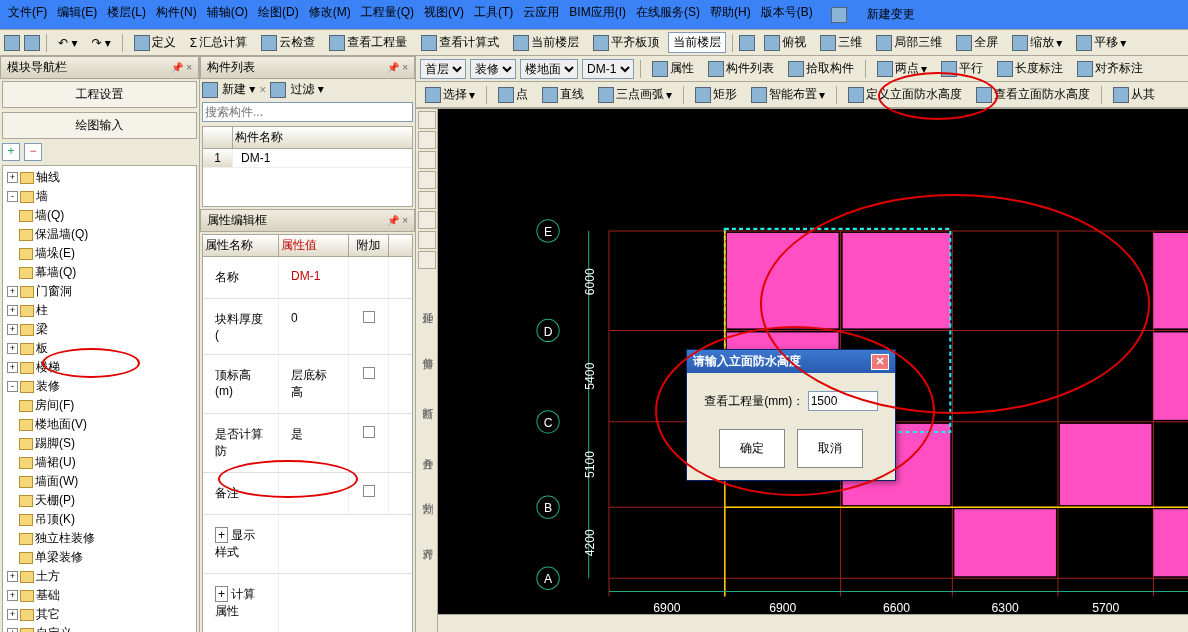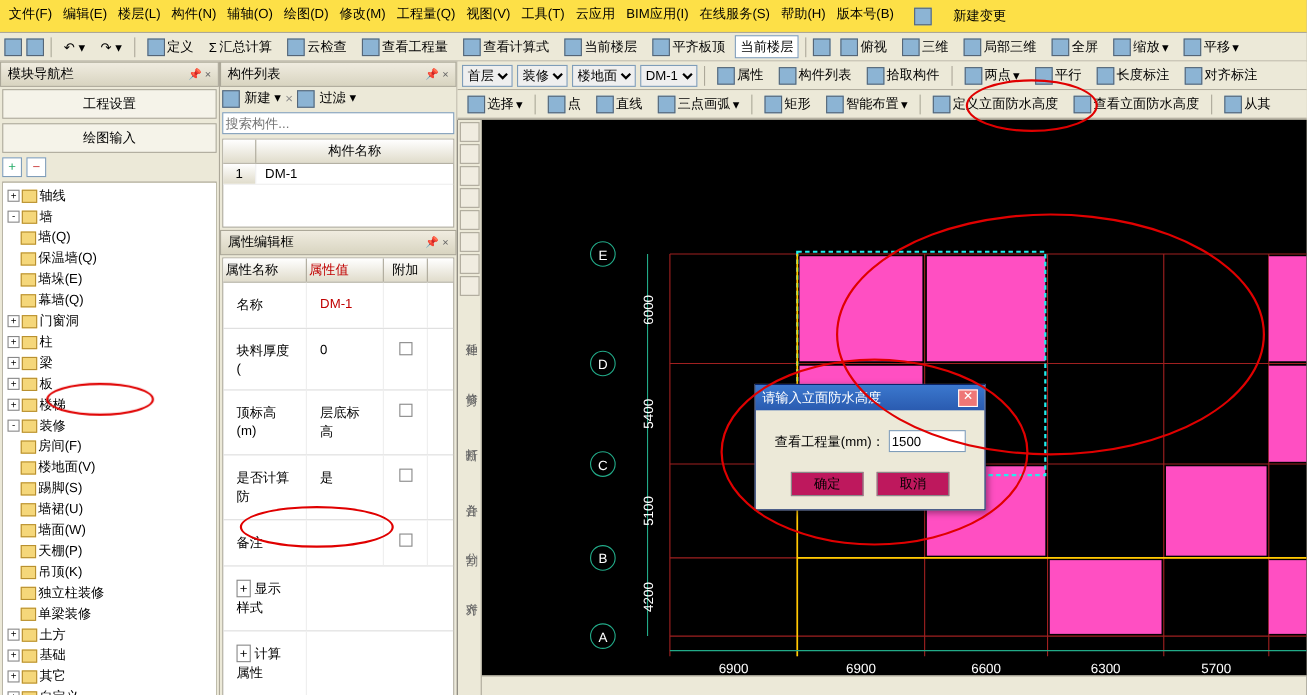--- a/index.html
+++ b/index.html
@@ -1,17 +1,17 @@
 <!DOCTYPE html>
 <html><head>
 <meta charset="utf-8">
 <style>
 *{box-sizing:border-box;margin:0;padding:0;font-family:"Microsoft YaHei",SimSun,sans-serif;font-size:12px}
 body{background:#ece9d8;width:1188px;height:632px;overflow:hidden;position:relative}
-.menubar{background:#fde047;border-bottom:1px solid #aca899;padding:2px 4px;display:flex;gap:2px}
+.menubar{background:#3b82f6;border-bottom:1px solid #aca899;padding:2px 4px;display:flex;gap:2px}
 .menubar span{padding:2px 4px;cursor:default}
 .menubar .new-change{margin-left:8px;color:#000;display:flex;align-items:center;gap:16px}
 .toolbar{background:#ece9d8;border-bottom:1px solid #aca899;padding:2px 4px;display:flex;gap:4px;align-items:center;flex-wrap:nowrap;overflow:hidden}
 .toolbar .btn{padding:1px 4px;border:1px solid transparent;white-space:nowrap;display:flex;align-items:center;gap:2px}
 .toolbar .sep{width:1px;height:18px;background:#aca899;margin:0 2px}
 .tb-icon{width:16px;height:16px;display:inline-block;background:#8cb4d4;border:1px solid #567;vertical-align:middle}
 select{font-size:12px;border:1px solid #7f9db9;height:20px}
 .main{display:flex;height:580px}
 .left-panel{width:200px;border-right:1px solid #aca899;display:flex;flex-direction:column;background:#ece9d8}
 .panel-title{background:linear-gradient(#f0ece0,#d8d4c0);border:1px solid #aca899;padding:2px 6px;display:flex;justify-content:space-between;align-items:center}
@@ -23,45 +23,45 @@
 .tree-item .exp{width:11px;height:11px;border:1px solid #888;display:inline-block;text-align:center;line-height:9px;font-size:9px;background:#fff}
 .tree-item .ico{width:14px;height:12px;display:inline-block;background:#f5d77a;border:1px solid #b89030}
 .tree .lvl1{padding-left:14px}
 .mid-panel{width:216px;border-right:1px solid #aca899;display:flex;flex-direction:column;background:#ece9d8}
 .mid-tools{padding:2px;display:flex;gap:4px;align-items:center}
 .search-row{padding:2px;display:flex}
 .search-row input{flex:1;border:1px solid #7f9db9;padding:2px;color:#888}
 .grid{flex:1;background:#fff;border:1px solid #aca899;margin:2px}
 .grid-head{background:linear-gradient(#fff,#e0dccb);display:flex;border-bottom:1px solid #aca899}
 .grid-head .c1{width:30px;text-align:center;border-right:1px solid #aca899;padding:2px}
-.grid-head .c2{flex:1;text-align:center;padding:2px}
+.grid-head .c2{flex:1;padding:2px}
 .grid-row{display:flex;border-bottom:1px solid #eee}
 .grid-row .c1{width:30px;text-align:center;border-right:1px solid #eee;padding:2px;background:linear-gradient(#fff,#e0dccb)}
 .grid-row .c2{flex:1;padding:2px 8px}
 .prop-grid{background:#fff;border:1px solid #aca899;margin:2px}
 .prop-head{display:flex;background:linear-gradient(#fff,#e0dccb);border-bottom:1px solid #aca899}
 .prop-head div{padding:2px;border-right:1px solid #aca899}
 .prop-row{display:flex;border-bottom:1px solid #ddd}
 .prop-row div{padding:12px;border-right:1px solid #eee}
 .pc1{width:76px}.pc2{width:70px}.pc3{width:40px;text-align:center}
 .pc2.red{color:#c00000}
 .pc3 .cb{width:12px;height:12px;border:1px solid #888;display:inline-block;background:#fff}
 .canvas-wrap{flex:1;position:relative;background:#ece9d8;display:flex;flex-direction:column}
 .canvas-bars{border-bottom:1px solid #aca899}
 .canvas{flex:1;background:#000;position:relative;overflow:hidden}
 .canvas svg{position:absolute;inset:0}
 .side-icons{position:absolute;left:0;top:0;bottom:0;width:22px;background:#ece9d8;border-right:1px solid #aca899;display:flex;flex-direction:column;gap:2px;padding:2px;z-index:3}
 .side-icons .si{width:18px;height:18px;border:1px solid #aca899;background:#f0ece0}
 .dialog{position:absolute;width:210px;background:#ece9d8;border:1px solid #0a246a;box-shadow:2px 2px 6px rgba(0,0,0,.4);z-index:10}
-.dialog-tb{background:linear-gradient(#3b78ce,#2a5bb0);color:#fff;padding:3px 6px;display:flex;justify-content:space-between;align-items:center;font-weight:normal}
+.dialog-tb{background:linear-gradient(#3b78ce,#2a5bb0);color:#fff;padding:3px 6px;display:flex;justify-content:space-between;align-items:center;font-weight:bold}
 .dialog-close{width:18px;height:16px;background:#e77;border:1px solid #fff;color:#fff;text-align:center;line-height:12px;font-size:11px}
 .dialog-body{padding:18px 10px 10px;text-align:center}
 .dialog-input{border:1px solid #7f9db9;padding:2px;width:70px;text-align:left}
 .dialog-btns{display:flex;justify-content:center;gap:12px;padding:8px 0 12px}
-.dialog-btns button{width:66px;height:22px;border:1px solid #888;background:#be185d}
+.dialog-btns button{width:66px;height:39px;border:1px solid #888;background:#ffffff}
 .red-ellipse{position:absolute;border:2px solid #e00000;border-radius:50%;pointer-events:none;z-index:20}
 .pin{font-size:10px;color:#666}
 .status{position:absolute;left:424px;bottom:0;right:0;height:18px;background:#ece9d8;border-top:1px solid #aca899}
 .vtext{position:absolute;color:#666;font-size:11px;writing-mode:vertical-rl;z-index:3}
 </style>
 </head>
 <body>
 
 <div class="menubar">
   <span>文件(F)</span>

